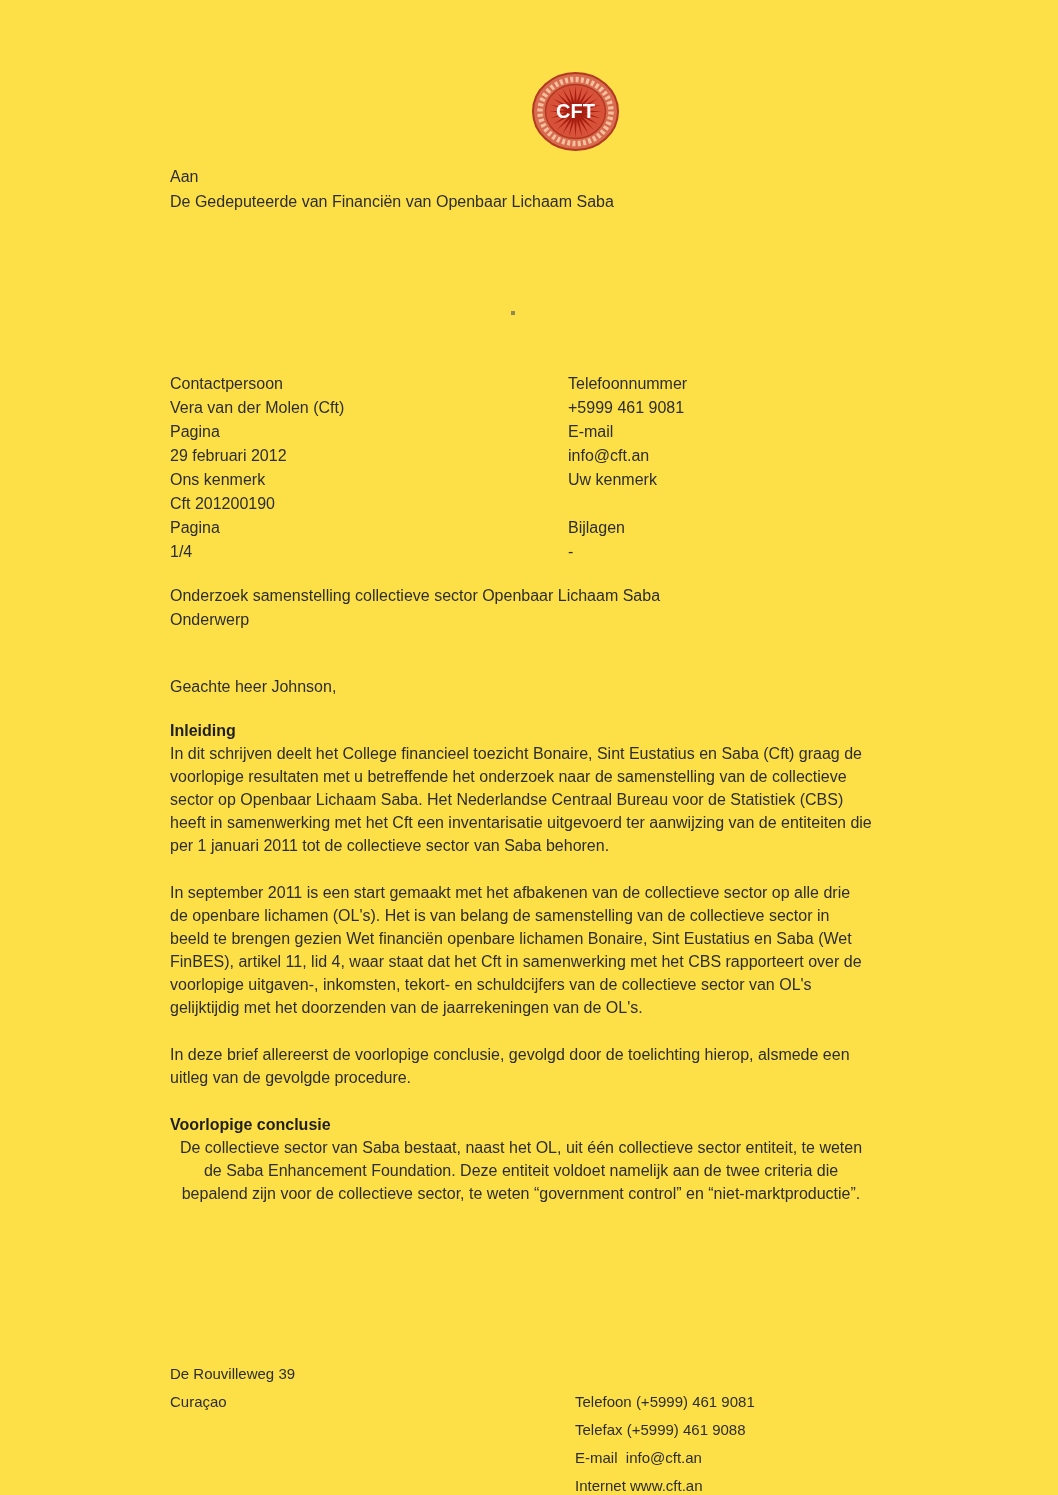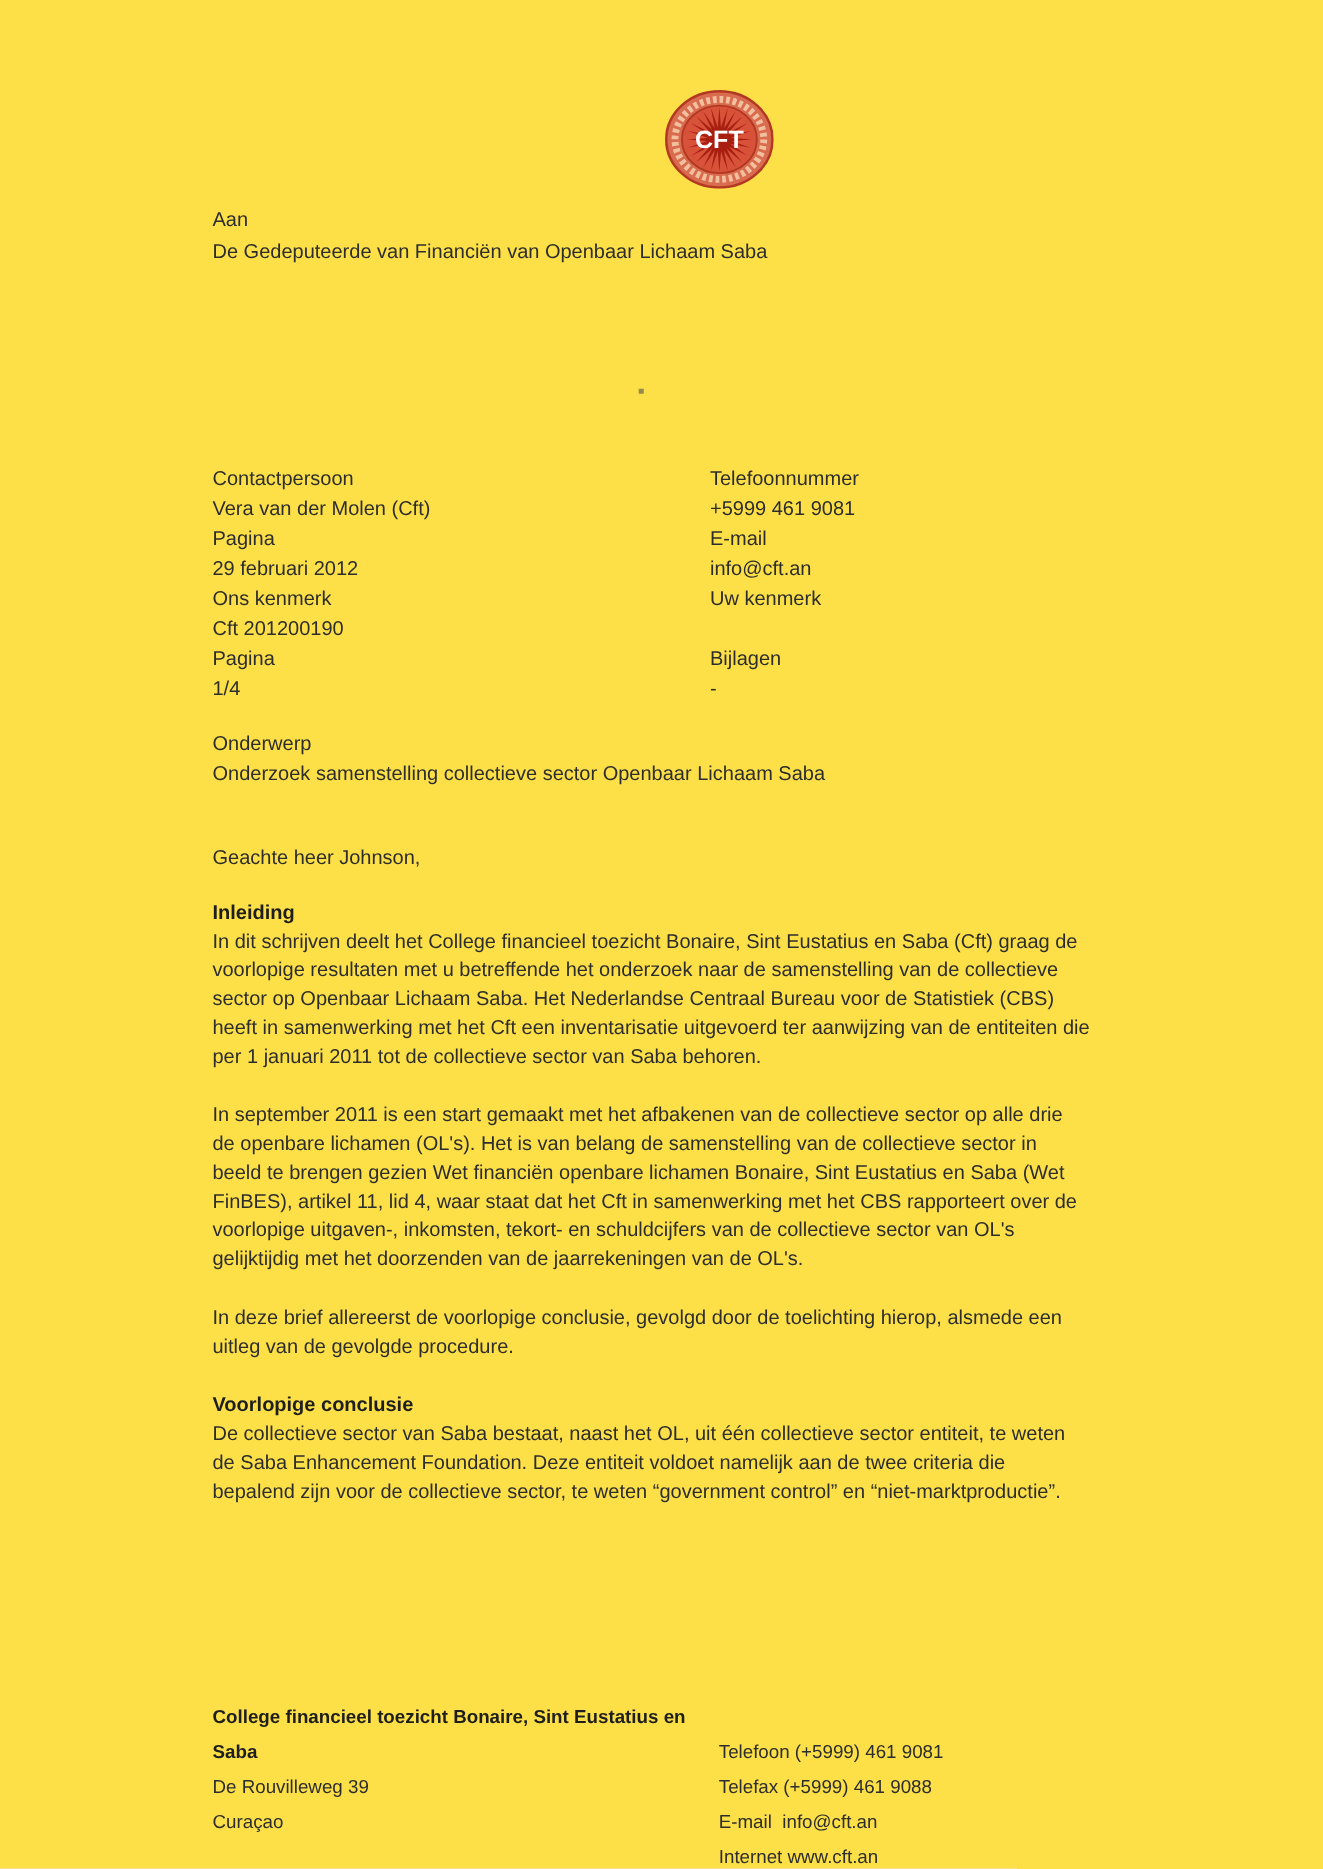--- a/index.html
+++ b/index.html
@@ -17,21 +17,21 @@
   .speck{position:absolute;left:511px;top:311px;width:4px;height:4px;background:#5a5a5a;opacity:.65;}
   .meta{position:absolute;top:372px;font-size:16px;}
   .meta .row{height:24px;line-height:24px;white-space:nowrap;}
   .meta-left{left:170px;}
   .meta-right{left:568px;}
   .subject{position:absolute;left:170px;top:584px;font-size:16px;line-height:24px;}
   .salutation{position:absolute;left:170px;top:675px;font-size:16px;line-height:23px;}
   .body{position:absolute;left:170px;top:719px;width:702px;font-size:16px;line-height:23px;}
   .body h3{font-size:16px;line-height:23px;margin:0;font-weight:bold;color:#1e1e1e;}
   .body p{margin:0 0 24px 0;}
-  .body .last-p{margin-bottom:12px;}
+  .body .last-p{margin-bottom:12px;text-align:center;}
   .body .sect-gap{margin-top:7px;}
   .footer{position:absolute;font-size:15px;line-height:28px;}
   .footer-left{left:170px;top:1360px;width:412px;}
   .footer-left .org{font-weight:bold;color:#1e1e1e;}
   .footer-right{left:575px;top:1388px;}
   .footer .line{white-space:pre-wrap;}
 </style>
 </head>
 <body>
 
@@ -97,37 +97,36 @@
     <div class="row">+5999 461 9081</div>
     <div class="row">E-mail</div>
     <div class="row">info@cft.an</div>
     <div class="row">Uw kenmerk</div>
     <div class="row"></div>
     <div class="row">Bijlagen</div>
     <div class="row">-</div>
   </div>
 
   <div class="subject">
+    <div>Onderzoek samenstelling collectieve sector Openbaar Lichaam Saba</div>
     <div>Onderwerp</div>
-    <div>Onderzoek samenstelling collectieve sector Openbaar Lichaam Saba</div>
   </div>
 
   <div class="salutation">Geachte heer Johnson,</div>
 
   <div class="body">
     <h3>Inleiding</h3>
     <p>In dit schrijven deelt het College financieel toezicht Bonaire, Sint Eustatius en Saba (Cft) graag de voorlopige resultaten met u betreffende het onderzoek naar de samenstelling van de collectieve sector op Openbaar Lichaam Saba. Het Nederlandse Centraal Bureau voor de Statistiek (CBS) heeft in samenwerking met het Cft een inventarisatie uitgevoerd ter aanwijzing van de entiteiten die per 1 januari 2011 tot de collectieve sector van Saba behoren.</p>
     <p>In september 2011 is een start gemaakt met het afbakenen van de collectieve sector op alle drie de openbare lichamen (OL's). Het is van belang de samenstelling van de collectieve sector in beeld te brengen gezien Wet financiën openbare lichamen Bonaire, Sint Eustatius en Saba (Wet FinBES), artikel 11, lid 4, waar staat dat het Cft in samenwerking met het CBS rapporteert over de voorlopige uitgaven-, inkomsten, tekort- en schuldcijfers van de collectieve sector van OL's gelijktijdig met het doorzenden van de jaarrekeningen van de OL's.</p>
     <p>In deze brief allereerst de voorlopige conclusie, gevolgd door de toelichting hierop, alsmede een uitleg van de gevolgde procedure.</p>
     <h3 class="sect-gap">Voorlopige conclusie</h3>
     <p class="last-p">De collectieve sector van Saba bestaat, naast het OL, uit één collectieve sector entiteit, te weten de Saba Enhancement Foundation. Deze entiteit voldoet namelijk aan de twee criteria die bepalend zijn voor de collectieve sector, te weten “government control” en “niet-marktproductie”.</p>
   </div>
 
   <div class="footer footer-left">
-    <div class="org">College financieel toezicht Bonaire, Sint Eustatius en Saba</div>
     <div class="line">De Rouvilleweg 39</div>
     <div class="line">Curaçao</div>
   </div>
 
   <div class="footer footer-right">
     <div class="line">Telefoon (+5999) 461 9081</div>
     <div class="line">Telefax (+5999) 461 9088</div>
     <div class="line">E-mail  info@cft.an</div>
     <div class="line">Internet www.cft.an</div>
   </div>

